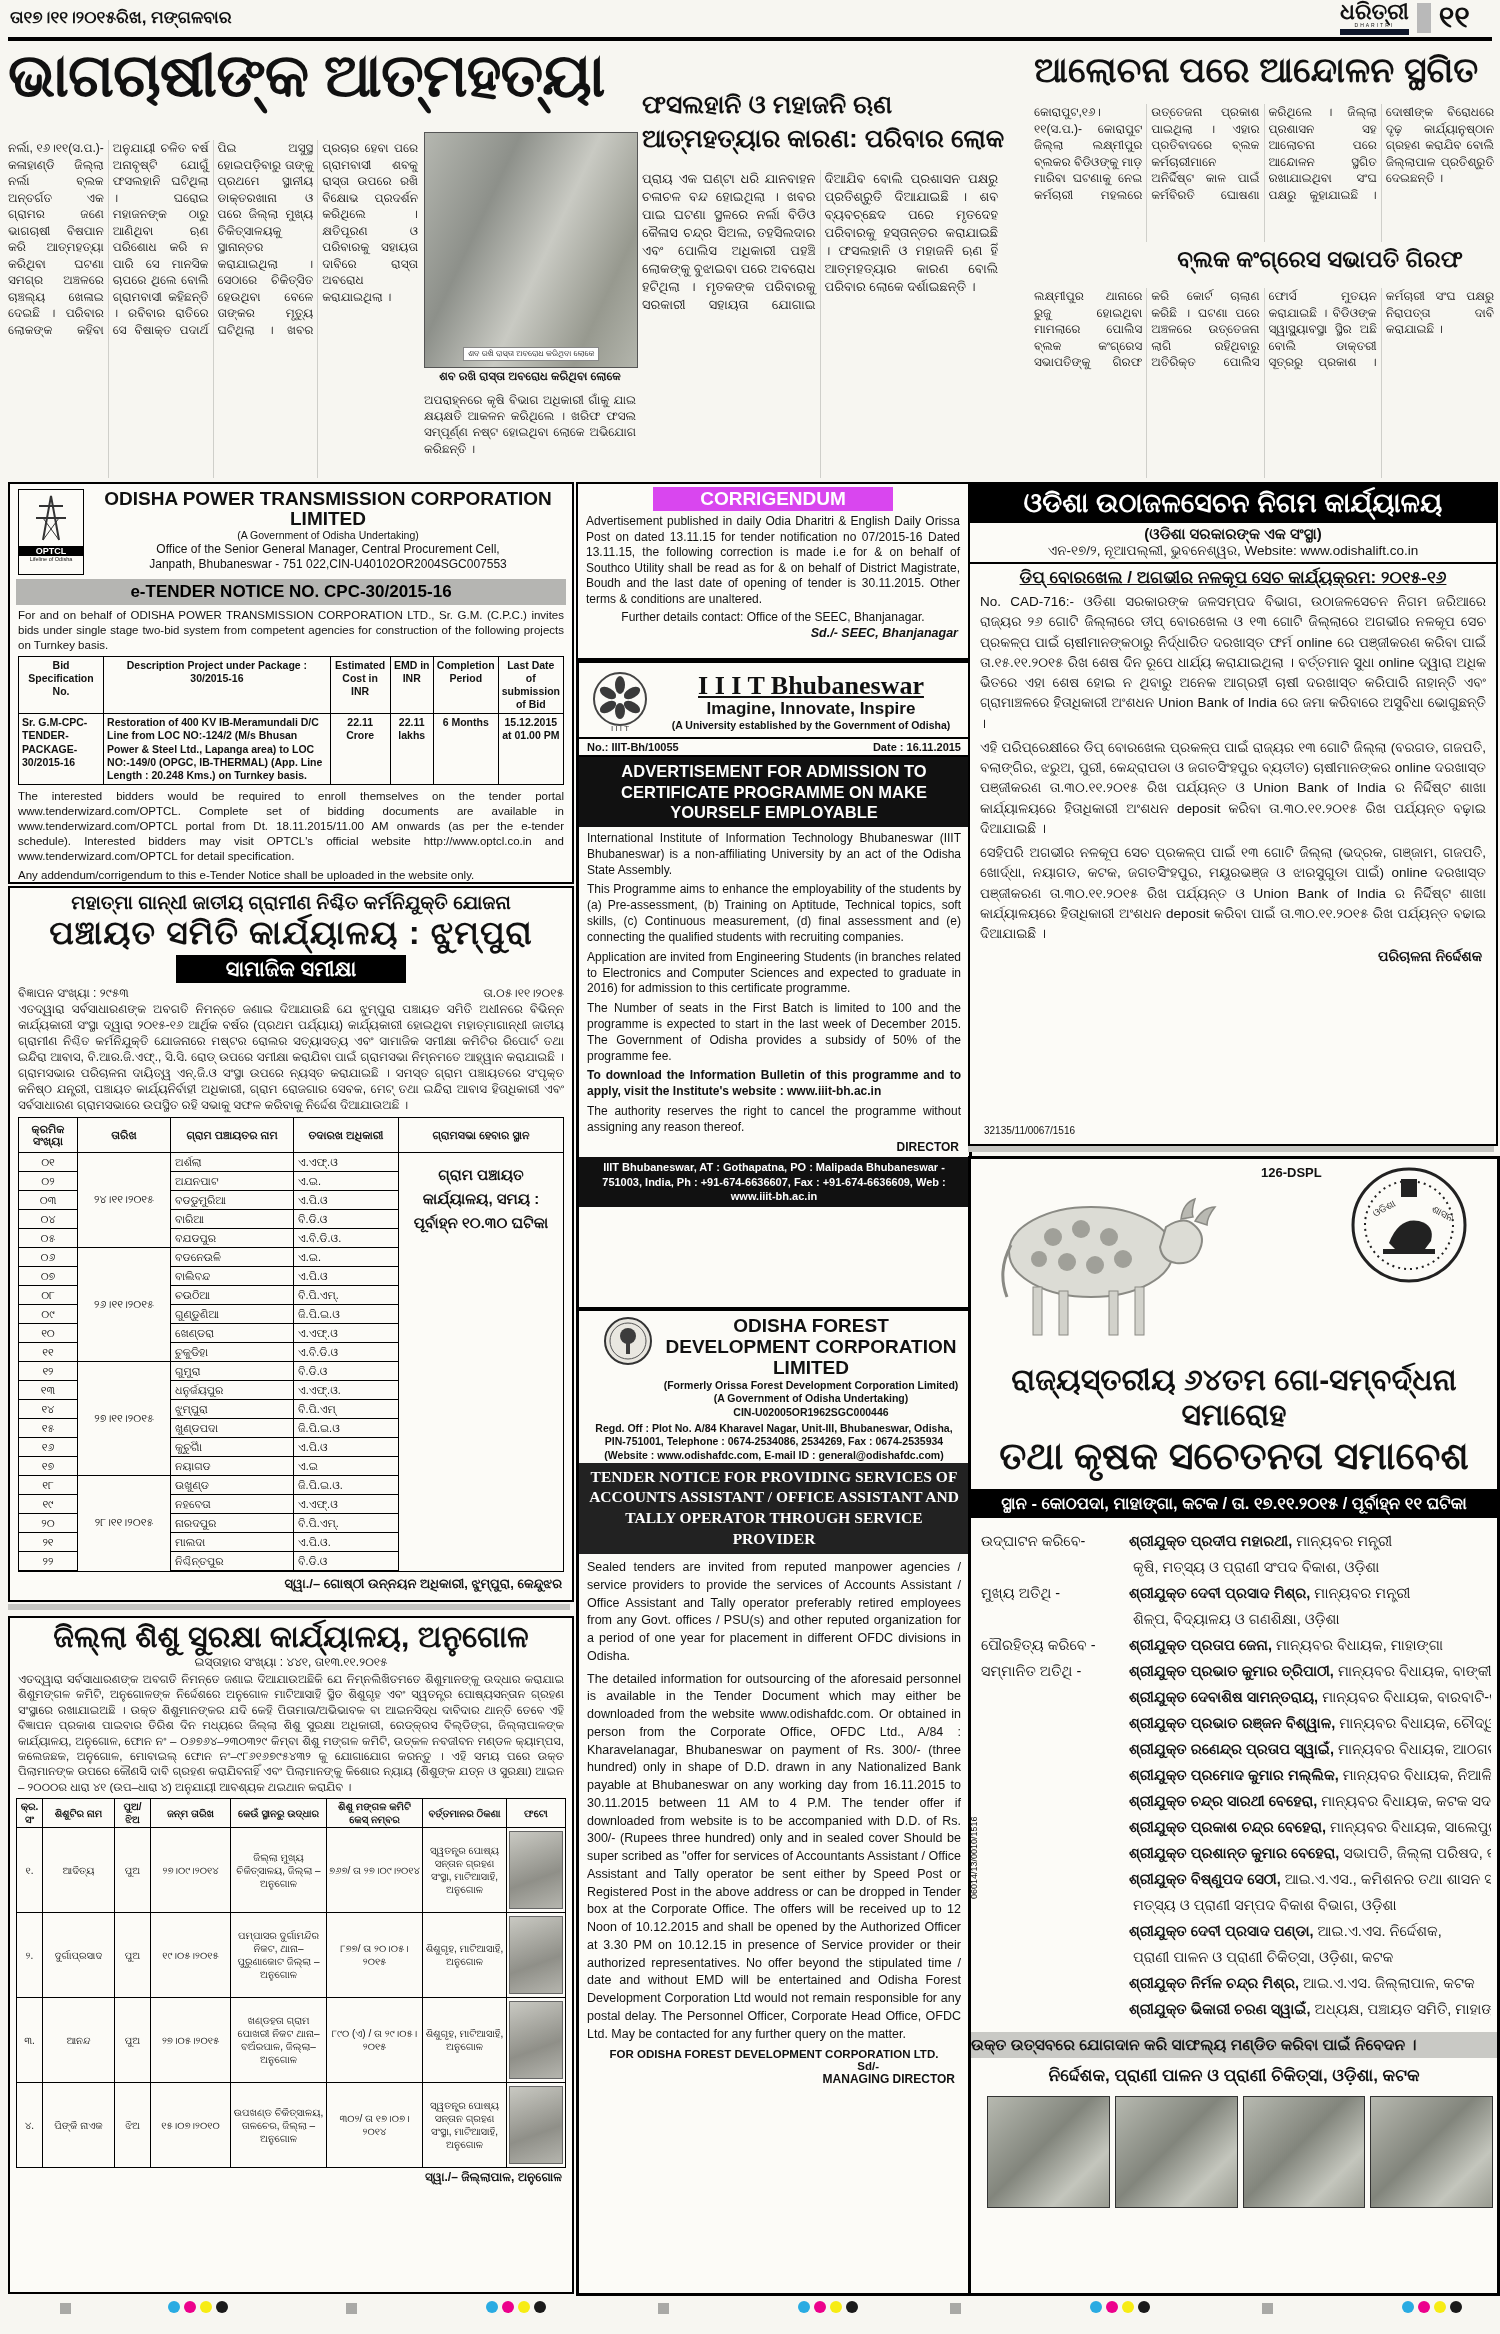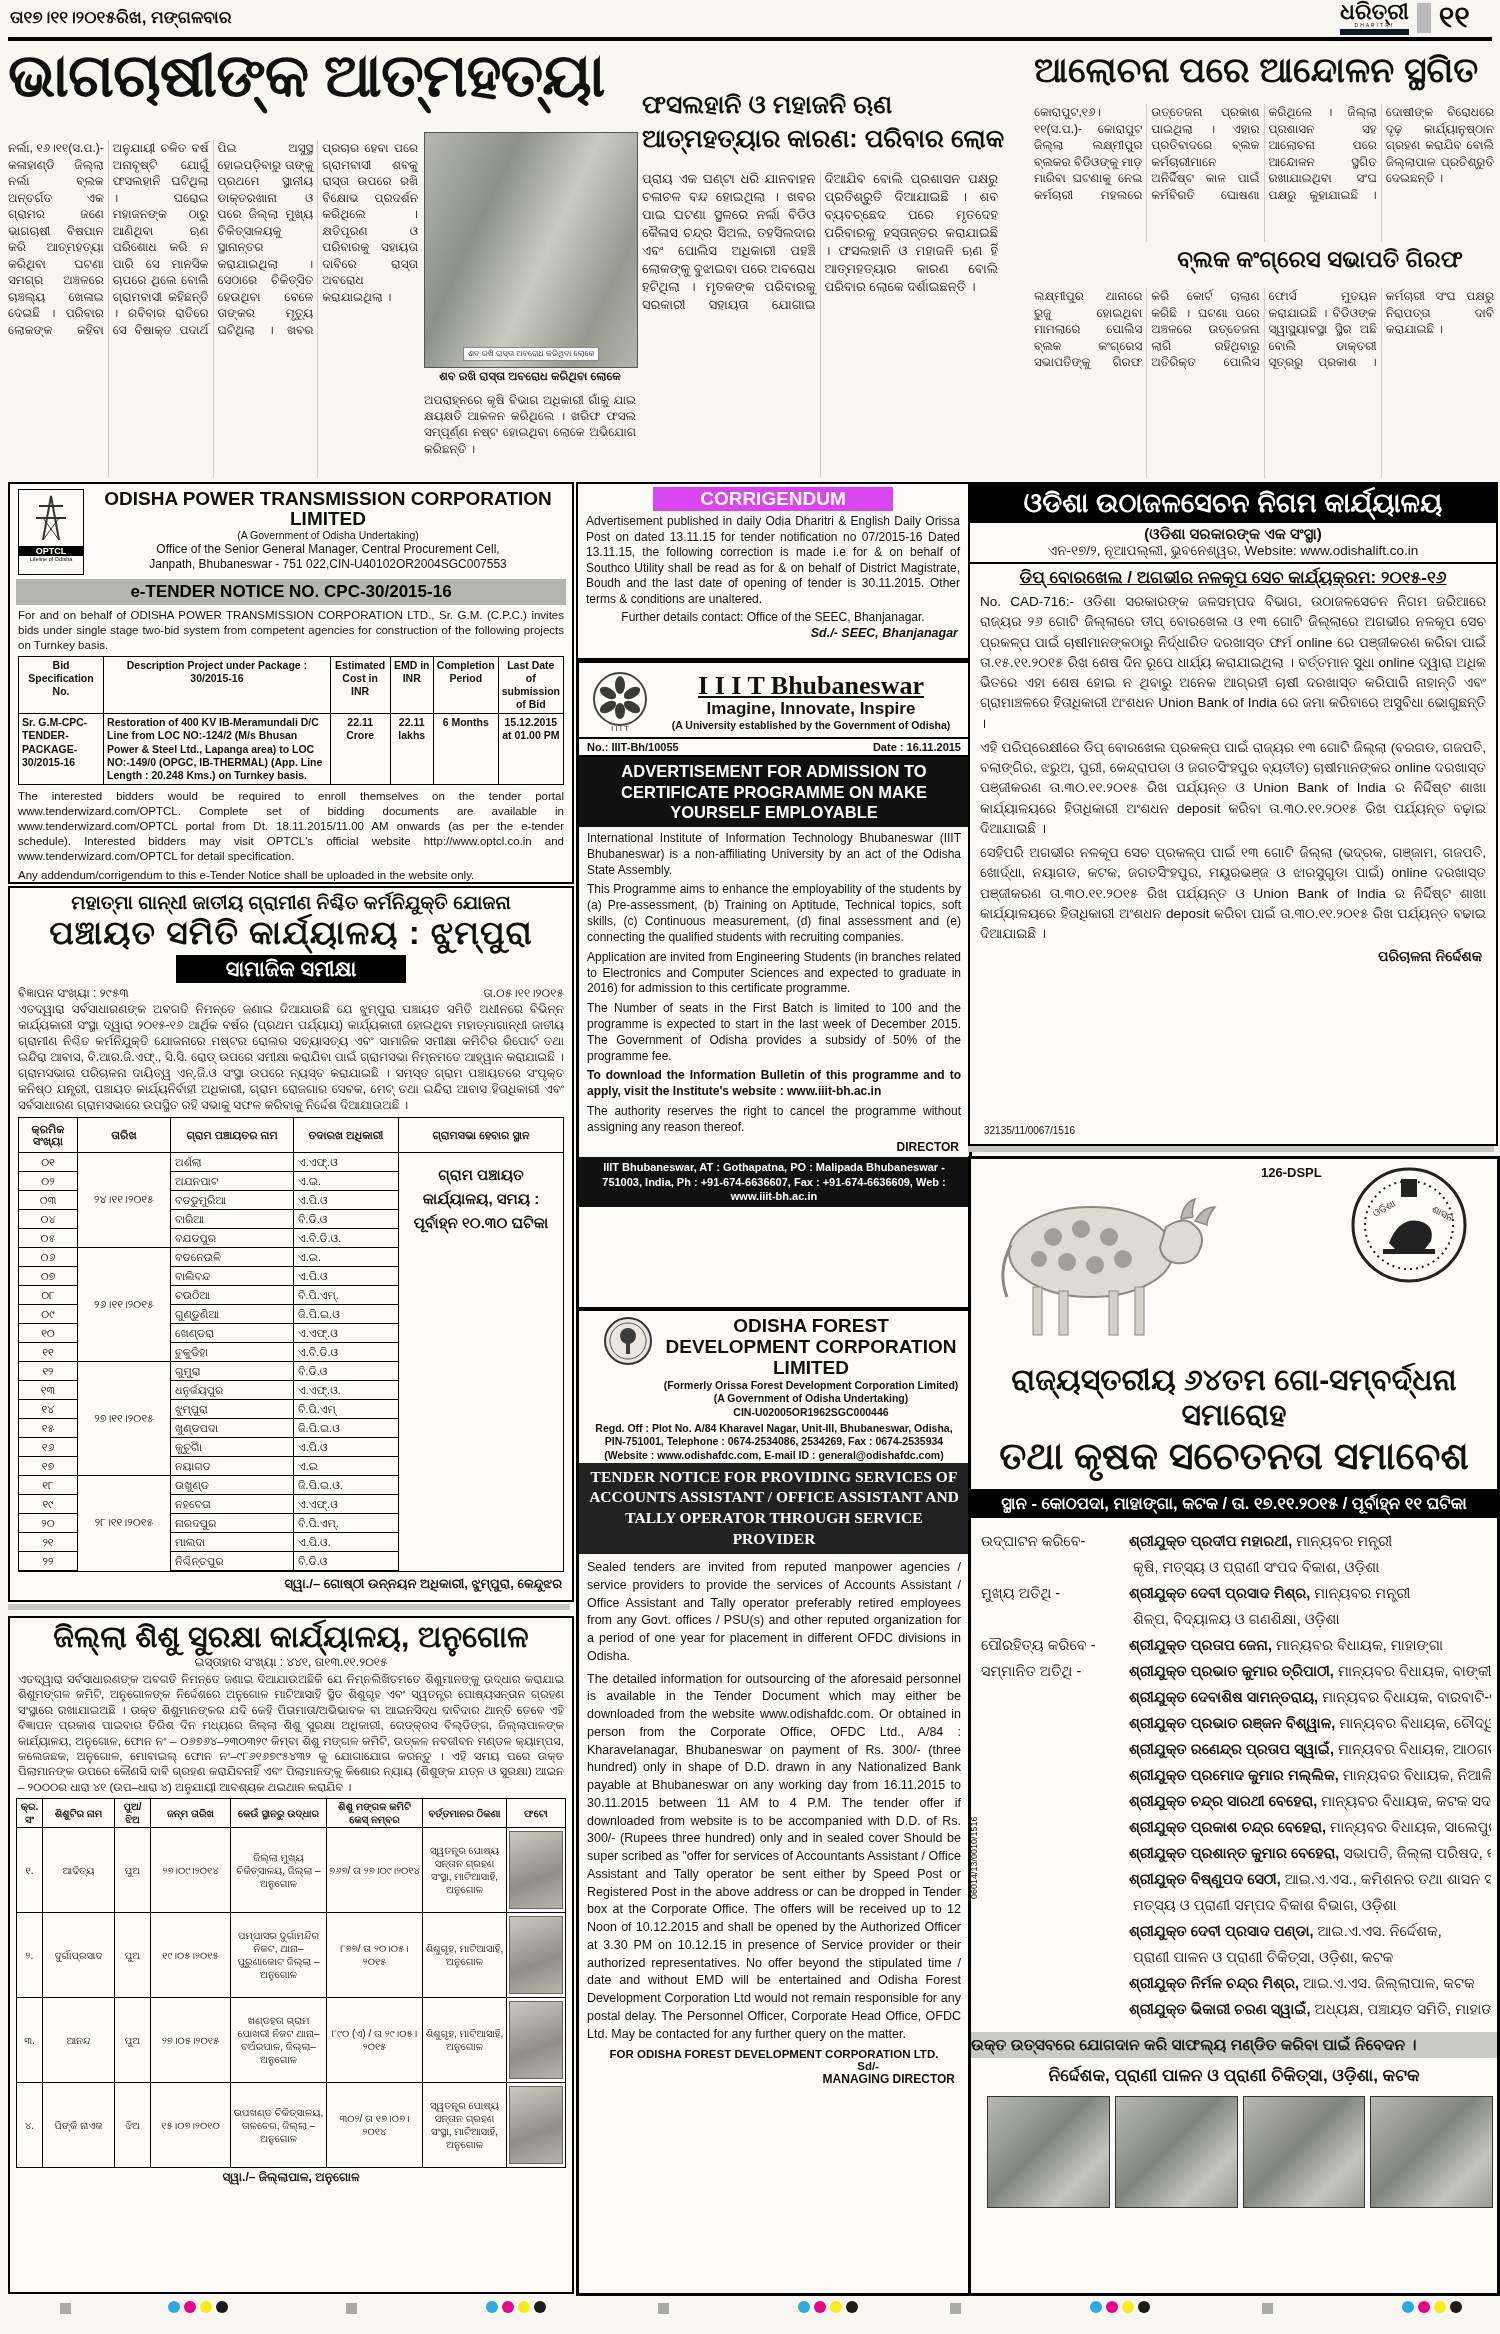--- a/index.html
+++ b/index.html
@@ -79,21 +79,21 @@
   .panch-sig{font-size:13px;font-weight:bold;text-align:right;margin:4px 10px;}
   
   .child-title{font-size:30px;font-weight:bold;text-align:center;margin-top:2px;}
   .child-ref{font-size:12px;text-align:center;}
   .child-para{font-size:11.5px;margin:3px 8px;line-height:1.34;}
   table.childtb{border-collapse:collapse;margin:2px 6px;}
   table.childtb th,table.childtb td{border:1px solid #000;font-size:10px;padding:1px 2px;
       text-align:center;vertical-align:middle;line-height:1.3;}
   .kid-photo{width:52px;height:76px;margin:2px auto;border:1px solid #666;
       background:linear-gradient(160deg,#c9c9c2,#8f8f88 60%,#b5b5ae);}
-  .child-sig{font-size:12px;font-weight:bold;text-align:center;margin:2px 10px;}
+  .child-sig{font-size:12px;font-weight:bold;text-align:right;margin:2px 10px;}
   
   .corr-title{display:block;width:240px;margin:3px auto;background:#d946ef;color:#fff;
       font-size:19px;font-weight:bold;text-align:center;padding:1px 0;}
   .corr-body{font-size:12px;margin:2px 8px;line-height:1.3;}
   .corr-contact{font-size:12px;text-align:center;margin-top:2px;}
   .corr-sig{font-size:12.5px;font-weight:bold;font-style:italic;text-align:right;margin:2px 10px;}
   
   .iiit-head{display:flex;gap:8px;padding:6px 8px 2px 8px;align-items:center;border-bottom:2px solid #000;}
   .iiit-name{font-family:"Liberation Serif",serif;font-size:26px;font-weight:bold;
       text-decoration:underline;line-height:1;}

